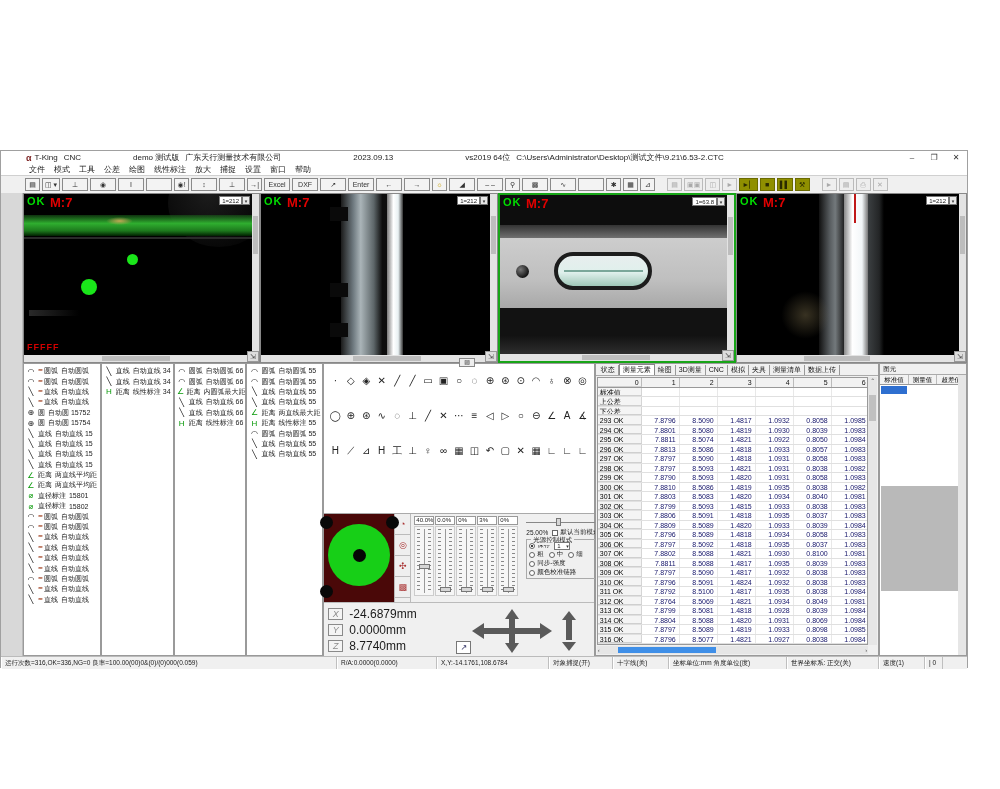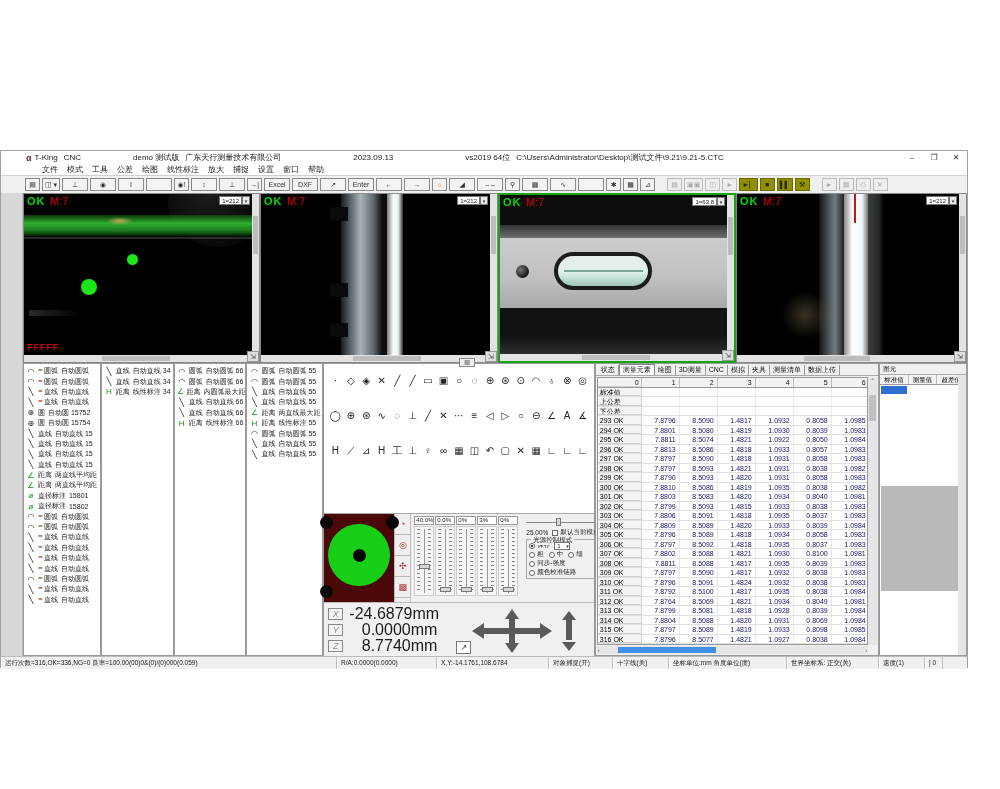--- a/index.html
+++ b/index.html
@@ -6,38 +6,38 @@
     font-family:"Liberation Sans","DejaVu Sans",sans-serif;}
   *{box-sizing:border-box;}
   .win{position:absolute;left:0px;top:150px;width:968px;height:518px;background:#f0f0f0;border:1px solid #a0a0a0;}
   
   .titlebar{position:absolute;left:0;top:0;width:100%;height:13px;background:#ffffff;display:flex;align-items:center;font-size:8px;color:#222;}
   .titlebar .logo{color:#7a1f1f;font-weight:bold;font-size:9px;margin:0 3px 0 25px;}
   .titlebar span{margin-right:6px;white-space:nowrap;}
   .winbtns{margin-left:auto;display:flex;}
   .winbtn{width:22px;height:13px;text-align:center;font-size:8px;line-height:13px;color:#333;}
   
-  .menubar{position:absolute;left:0;top:13px;width:100%;height:12px;background:#ffffff;border-bottom:1px solid #d0d0d0;display:flex;align-items:center;font-size:8px;color:#222;padding-left:41px;}
+  .menubar{position:absolute;left:0;top:13px;width:100%;height:12px;background:#ffffff;border-bottom:1px solid #d0d0d0;display:flex;align-items:center;font-size:8px;color:#222;padding-left:28px;}
   .menubar .mi{margin-right:9px;white-space:nowrap;}
   
   .toolbar{position:absolute;left:0;top:25px;width:100%;height:17px;background:#f0f0f0;display:flex;align-items:center;padding-left:24px;}
   .tbtn{height:13px;min-width:15px;margin-right:2px;background:#f3f3f3;border:1px solid #8a8a8a;font-size:7px;line-height:11px;text-align:center;color:#333;padding:0 2px;white-space:nowrap;}
   .tbtn.wide{min-width:26px;}
   .tbtn.olive{background:#8f8f00;color:#2b2b00;border-color:#6a6a00;}
   .tbtn.yellow{background:#f3f3f3;color:#c8a000;}
   .tbtn.dis{color:#aaa;border-color:#bbb;background:#eee;}
   .tgap{width:10px;}
   
   .cams{position:absolute;left:0;top:42px;width:100%;height:170px;display:flex;}
   .dockstrip{width:22px;height:100%;background:#d8d8d8;border-right:1px solid #bbb;}
   .cam{position:relative;height:170px;background:#000;border:1px solid #888;overflow:hidden;}
   .cam.sel{border:2px solid #17a517;}
   .cam .img{position:absolute;left:0;top:0;right:7px;bottom:7px;overflow:hidden;background:#000;}
   .ok{position:absolute;left:3px;top:1px;font-size:11px;font-weight:bold;color:#00dd00;z-index:5;letter-spacing:1px;}
-  .mlabel{position:absolute;left:26px;top:1px;font-size:11px;font-weight:normal;color:#e00000;z-index:5;}
+  .mlabel{position:absolute;left:26px;top:1px;font-size:13px;font-weight:bold;color:#e00000;z-index:5;}
   .fcode{position:absolute;left:3px;bottom:10px;font-size:9px;font-weight:bold;color:#d00000;z-index:5;letter-spacing:1px;}
   .zoombox{position:absolute;right:9px;top:2px;z-index:6;display:flex;height:9px;}
   .zoombox .zv{background:#fff;border:1px solid #777;font-size:6px;line-height:8px;padding:0 2px;color:#222;}
   .zoombox .zd{background:#e8e8e8;border:1px solid #777;width:8px;font-size:5px;line-height:8px;text-align:center;color:#333;}
   .vscroll{position:absolute;right:0;top:0;bottom:7px;width:7px;background:#e3e3e3;}
   .vscroll i{position:absolute;left:1px;top:22px;width:5px;height:38px;background:#bdbdbd;}
   .hscroll{position:absolute;left:0;right:7px;bottom:0;height:7px;background:#e3e3e3;}
   .hscroll i{position:absolute;top:1px;left:34%;width:30%;height:5px;background:#bdbdbd;}
   .grip{position:absolute;right:0;bottom:0;width:12px;height:11px;background:#ddd;border:1px solid #999;font-size:7px;line-height:9px;text-align:center;color:#444;z-index:7;}
   
@@ -106,21 +106,21 @@
   .rad.on:after{content:"";position:absolute;left:1px;top:1px;width:2px;height:2px;border-radius:50%;background:#000;}
   .grp{border:1px solid #aaa;margin-top:2px;padding:1px 2px;position:relative;}
   .grp .gt{position:absolute;left:4px;top:-4px;background:#f0f0f0;padding:0 2px;}
   .ddl{margin-left:4px;background:#fff;border:1px solid #777;font-size:6px;padding:0 8px 0 2px;position:relative;}
   .ddl:after{content:"▾";position:absolute;right:0;top:0;font-size:5px;color:#333;}
   .vscr{position:absolute;right:0;top:0;bottom:0;width:7px;background:#e6e6e6;font-size:5px;color:#555;text-align:center;}
   
   .coords{position:absolute;left:0;top:238px;width:100%;height:55px;background:#f0f0f0;border-top:1px solid #bbb;}
   .crow{position:absolute;left:4px;display:flex;align-items:center;height:15px;}
   .cico{width:15px;height:12px;border:1px solid #8a8a8a;color:#8a8a8a;font-size:9px;line-height:11px;text-align:center;font-style:italic;margin-right:6px;background:#f4f4f4;}
-  .cval{width:88px;text-align:right;font-size:16px;color:#1a1a1a;}
+  .cval{width:88px;text-align:left;font-size:12px;color:#1a1a1a;}
   .plotbtn{position:absolute;left:132px;top:38px;width:15px;height:13px;border:1px solid #777;background:#fff;font-size:8px;line-height:12px;text-align:center;color:#336;}
   .jog{position:absolute;left:148px;top:6px;}
   
   .tablewrap{width:285px;height:100%;background:#f0f0f0;border:1px solid #9a9a9a;position:relative;font-size:7px;}
   .ttabs{display:flex;height:12px;align-items:center;border-bottom:1px solid #aaa;background:#f0f0f0;padding-left:2px;}
   .ttab{padding:0 3px;border-right:1px solid #999;white-space:nowrap;color:#111;line-height:10px;}
   .ttab.sel{background:#fff;border:1px solid #888;border-bottom:none;}
   .grid{position:absolute;left:1px;top:13px;right:10px;bottom:10px;background:#fff;overflow:hidden;border:1px solid #999;}
   .trow2{display:flex;height:9.5px;border-bottom:1px solid #e0e0e0;}
   .trow2.hdr{background:#f2f2f2;border-bottom:1px solid #999;}
@@ -153,21 +153,21 @@
     <span class="logo">α</span>
     <span>T-King</span>
     <span>CNC</span>
     <span style="width:40px"></span>
     <span>demo 测试版</span>
     <span>广东天行测量技术有限公司</span>
     <span style="width:60px"></span>
     <span>2023.09.13</span>
     <span style="width:60px"></span>
     <span>vs2019 64位</span>
-    <span>C:\Users\Administrator\Desktop\测试文件\9.21\9.21-5.CTC</span>
+    <span>C:\Users\Administrator\Desktop\测试文件\9.21\6.53-2.CTC</span>
     <div class="winbtns">
       <div class="winbtn">–</div>
       <div class="winbtn">❐</div>
       <div class="winbtn">✕</div>
     </div>
   </div>
 
   <div class="menubar" id="menubar">
       <span class="mi">文件</span>
       <span class="mi">模式</span>

